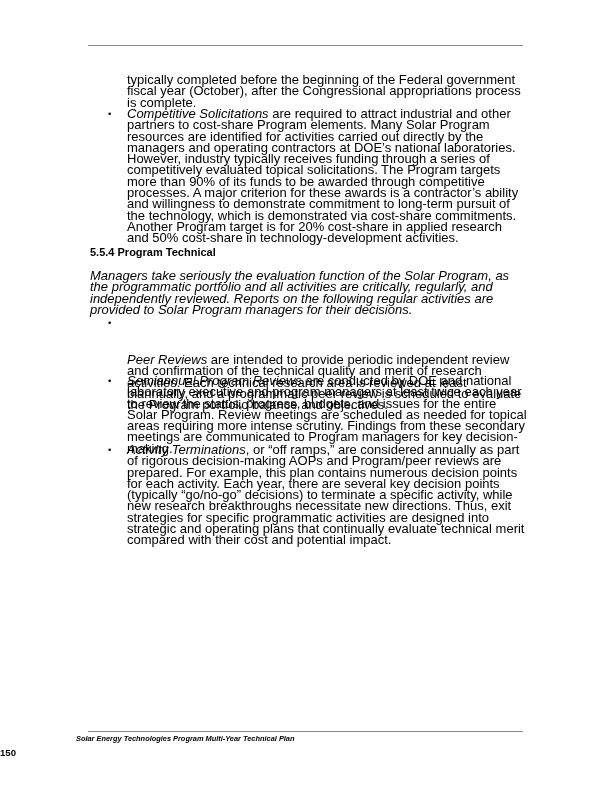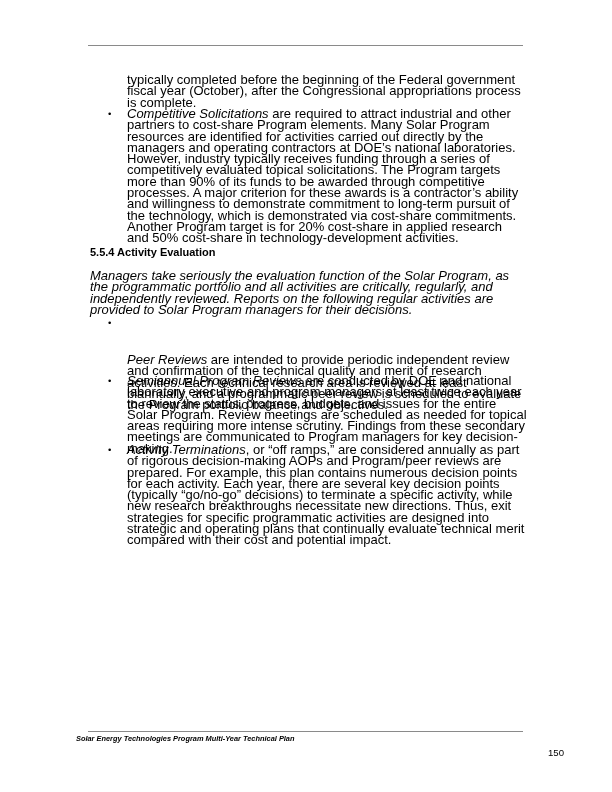--- a/index.html
+++ b/index.html
@@ -8,33 +8,33 @@
   .rule { position: absolute; left: 88px; width: 435px; height: 0; border-top: 1px solid #8a8a8a; }
   .rule.top { top: 45px; }
   .rule.bottom { top: 731px; }
   .para { position: absolute; font-size: 13px; line-height: 11.3px; margin: 0; }
   .bullet-text { left: 127px; width: 400px; }
   .body-text { left: 90px; width: 435px; font-style: italic; }
   .bullet-dot { position: absolute; left: 108px; font-size: 9.6px; line-height: 11.3px; }
   .heading { position: absolute; left: 90px; top: 246px; font-size: 11px; font-weight: bold; margin: 0; }
   em { }
   .footer-title { position: absolute; left: 76px; top: 734px; font-size: 7.4px; font-weight: bold; font-style: italic; }
-  .page-num { position: absolute; left: 0; width: 564px; top: 747px; text-align: right; font-size: 9.6px; }
+  .page-num { position: absolute; left: 0; width: 564px; top: 747px; text-align: left; font-size: 9.6px; font-weight: bold; }
 </style>
 </head>
 <body>
 
 <div class="rule top"></div>
 
 <p class="para bullet-text" style="top:74px;">typically completed before the beginning of the Federal government fiscal year (October), after the Congressional appropriations process is complete.</p>
 
 <span class="bullet-dot" style="top:108px;">•</span>
 <p class="para bullet-text" style="top:108px;"><em>Competitive Solicitations</em><span> are required to attract industrial and other partners to cost-share Program elements. Many Solar Program resources are identified for activities carried out directly by the managers and operating contractors at DOE’s national laboratories.  However, industry typically receives funding through a series of competitively evaluated topical solicitations. The Program targets more than 90% of its funds to be awarded through competitive processes. A major criterion for these awards is a contractor’s ability and willingness to demonstrate commitment to long-term pursuit of the technology, which is demonstrated via cost-share commitments.  Another Program target is for 20% cost-share in applied research and 50% cost-share in technology-development activities.</span></p>
 
-<h3 class="heading">5.5.4  Activity Evaluation</h3>
+<h3 class="heading">5.5.4  Program Technical</h3>
 
 <p class="para body-text" style="top:270px;">Managers take seriously the evaluation function of the Solar Program, as the programmatic portfolio and all activities are critically, regularly, and independently reviewed.  Reports on the following regular activities are provided to Solar Program managers for their decisions.</p>
 
 <span class="bullet-dot" style="top:317px;">•</span>
 <p class="para bullet-text" style="top:326px;margin-top:28px;"><em>Peer Reviews</em><span> are intended to provide periodic independent review and confirmation of the technical quality and merit of research activities.  Each technical research area is reviewed at least biannually, and a programmatic peer review is scheduled to evaluate the Program portfolio balance and objectives.</span></p>
 
 <span class="bullet-dot" style="top:375px;">•</span>
 <p class="para bullet-text" style="top:375px;"><em>Semiannual Program Reviews</em><span> are conducted by DOE and national laboratory executive and program managers at least twice each year to review the status, progress, budgets, and issues for the entire Solar Program.  Review meetings are scheduled as needed for topical areas requiring more intense scrutiny.  Findings from these secondary meetings are communicated to Program managers for key decision-making.</span></p>
 
 <span class="bullet-dot" style="top:444px;">•</span>

